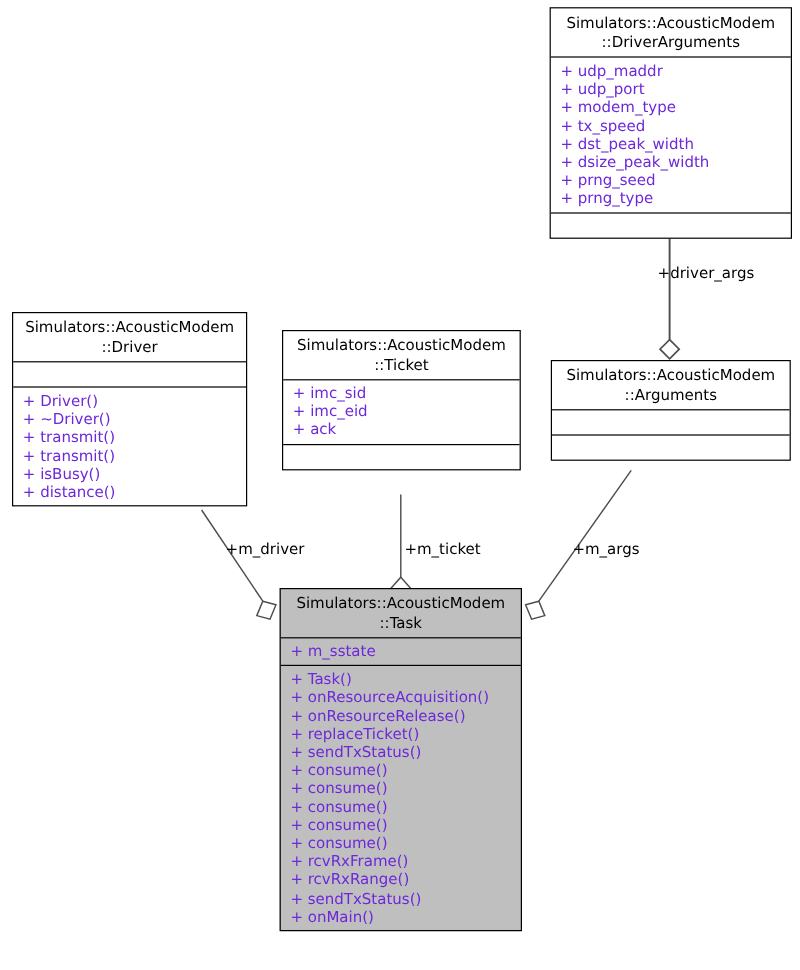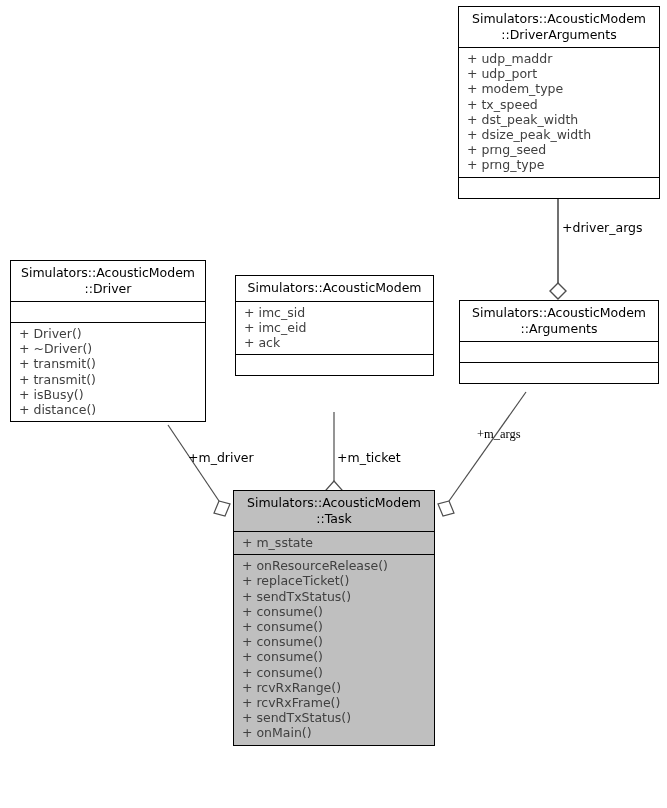--- a/index.html
+++ b/index.html
@@ -50,21 +50,21 @@
   }
   .title-line {
     font-size: 12.5px;
     line-height: 15.5px;
     color: #000000;
     white-space: nowrap;
   }
   .member {
     font-size: 12.5px;
     line-height: 15.2px;
-    color: #404040;
+    color: #6d28d9;
     white-space: nowrap;
   }
   .compartment.empty {
     height: 21px;
     padding: 0;
   }
   .edge-label {
     position: absolute;
     font-size: 12.5px;
     line-height: 14px;
@@ -131,20 +131,21 @@
       <div class="member">+ transmit()</div>
       <div class="member">+ transmit()</div>
       <div class="member">+ isBusy()</div>
       <div class="member">+ distance()</div>
     </div>
   </div>
 
   <div class="uml-box" style="left:235px; top:275px; width:199px;">
     <div class="compartment title">
       <div class="title-line">Simulators::AcousticModem</div>
+      <div class="title-line">::Ticket</div>
     </div>
     <div class="compartment">
       <div class="member">+ imc_sid</div>
       <div class="member">+ imc_eid</div>
       <div class="member">+ ack</div>
     </div>
     <div class="compartment empty"></div>
   </div>
 
   <div class="uml-box" style="left:459px; top:300px; width:200px;">
@@ -158,33 +159,35 @@
 
   <div class="uml-box shaded" style="left:233px; top:490px; width:202px;">
     <div class="compartment title">
       <div class="title-line">Simulators::AcousticModem</div>
       <div class="title-line">::Task</div>
     </div>
     <div class="compartment">
       <div class="member">+ m_sstate</div>
     </div>
     <div class="compartment">
+      <div class="member">+ Task()</div>
+      <div class="member">+ onResourceAcquisition()</div>
       <div class="member">+ onResourceRelease()</div>
       <div class="member">+ replaceTicket()</div>
       <div class="member">+ sendTxStatus()</div>
       <div class="member">+ consume()</div>
       <div class="member">+ consume()</div>
       <div class="member">+ consume()</div>
       <div class="member">+ consume()</div>
       <div class="member">+ consume()</div>
+      <div class="member">+ rcvRxFrame()</div>
       <div class="member">+ rcvRxRange()</div>
-      <div class="member">+ rcvRxFrame()</div>
       <div class="member">+ sendTxStatus()</div>
       <div class="member">+ onMain()</div>
     </div>
   </div>
 
-  <div class="edge-label" style="left:562px; top:221px;">+driver_args</div>
+  <div class="edge-label" style="left:548px; top:221px;">+driver_args</div>
   <div class="edge-label" style="left:188px; top:451px;">+m_driver</div>
   <div class="edge-label" style="left:337px; top:451px;">+m_ticket</div>
-  <div class="edge-label" style="left:477px; top:427px;font-family:Liberation Serif, serif;">+m_args</div>
+  <div class="edge-label" style="left:477px; top:451px;">+m_args</div>
 
 </div>
 
 </body></html>

